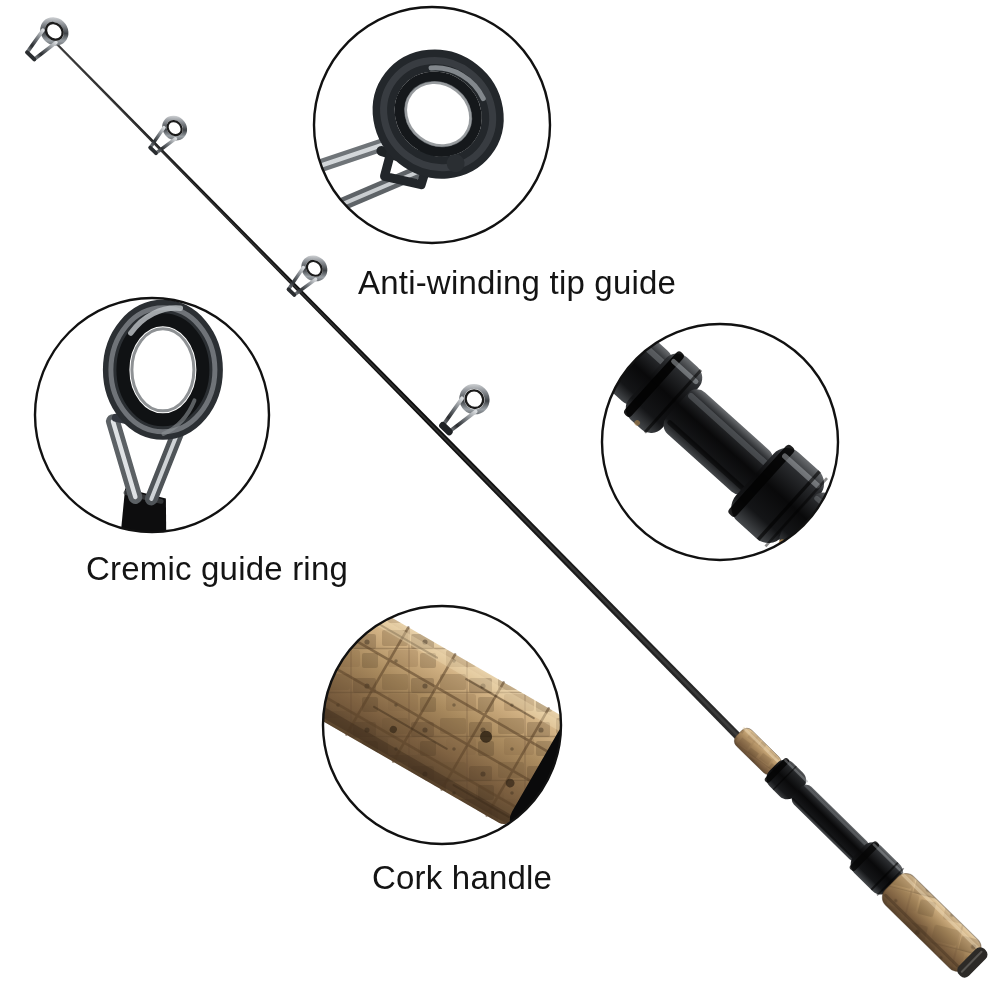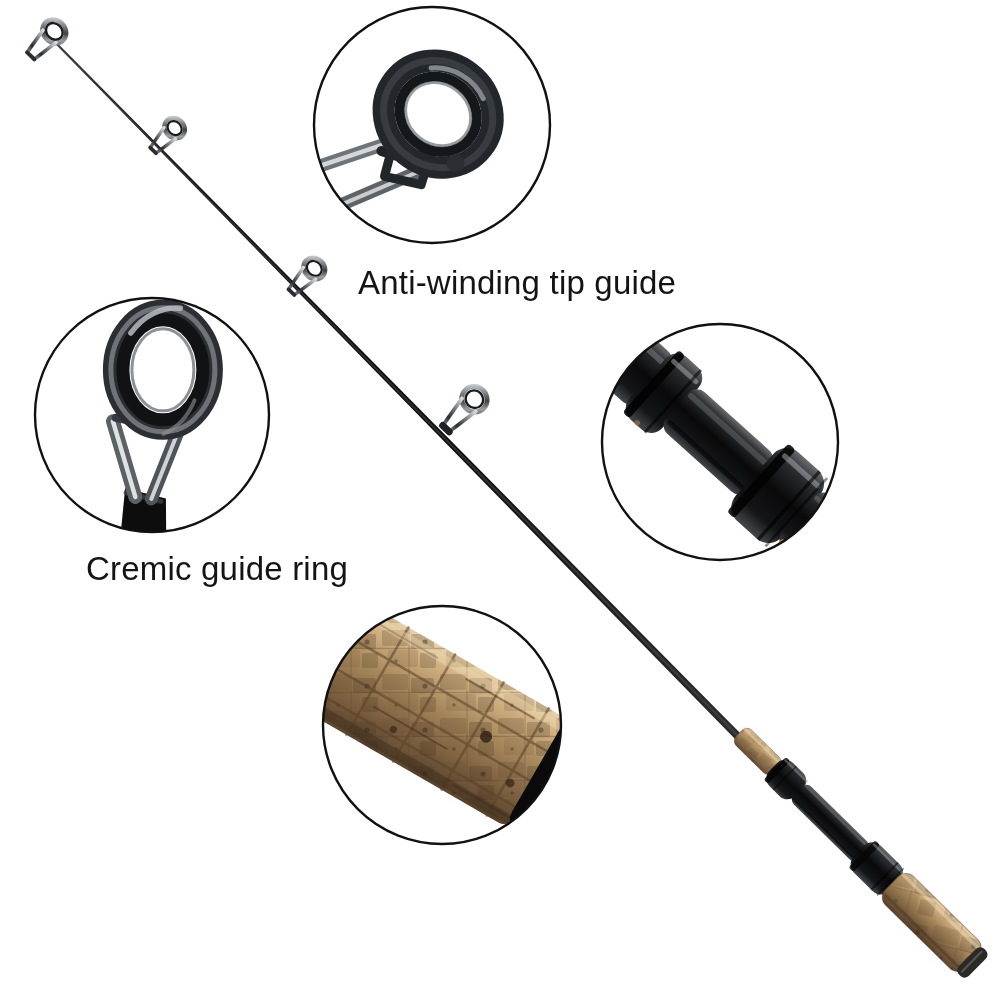--- a/index.html
+++ b/index.html
@@ -356,14 +356,15 @@
       </g>
       <circle cx="442" cy="725" r="119" fill="none" stroke="#111111" stroke-width="2.4"></circle>
     </g>
   </svg>
 
   <div class="label" id="label-guide-ring">Cremic guide ring</div>
 
   <div class="label" id="label-tip-guide">Anti-winding tip guide</div>
 
 
+  <div class="label" id="label-cork">Cork handle</div>
 
 </div>
 
 </body></html>

